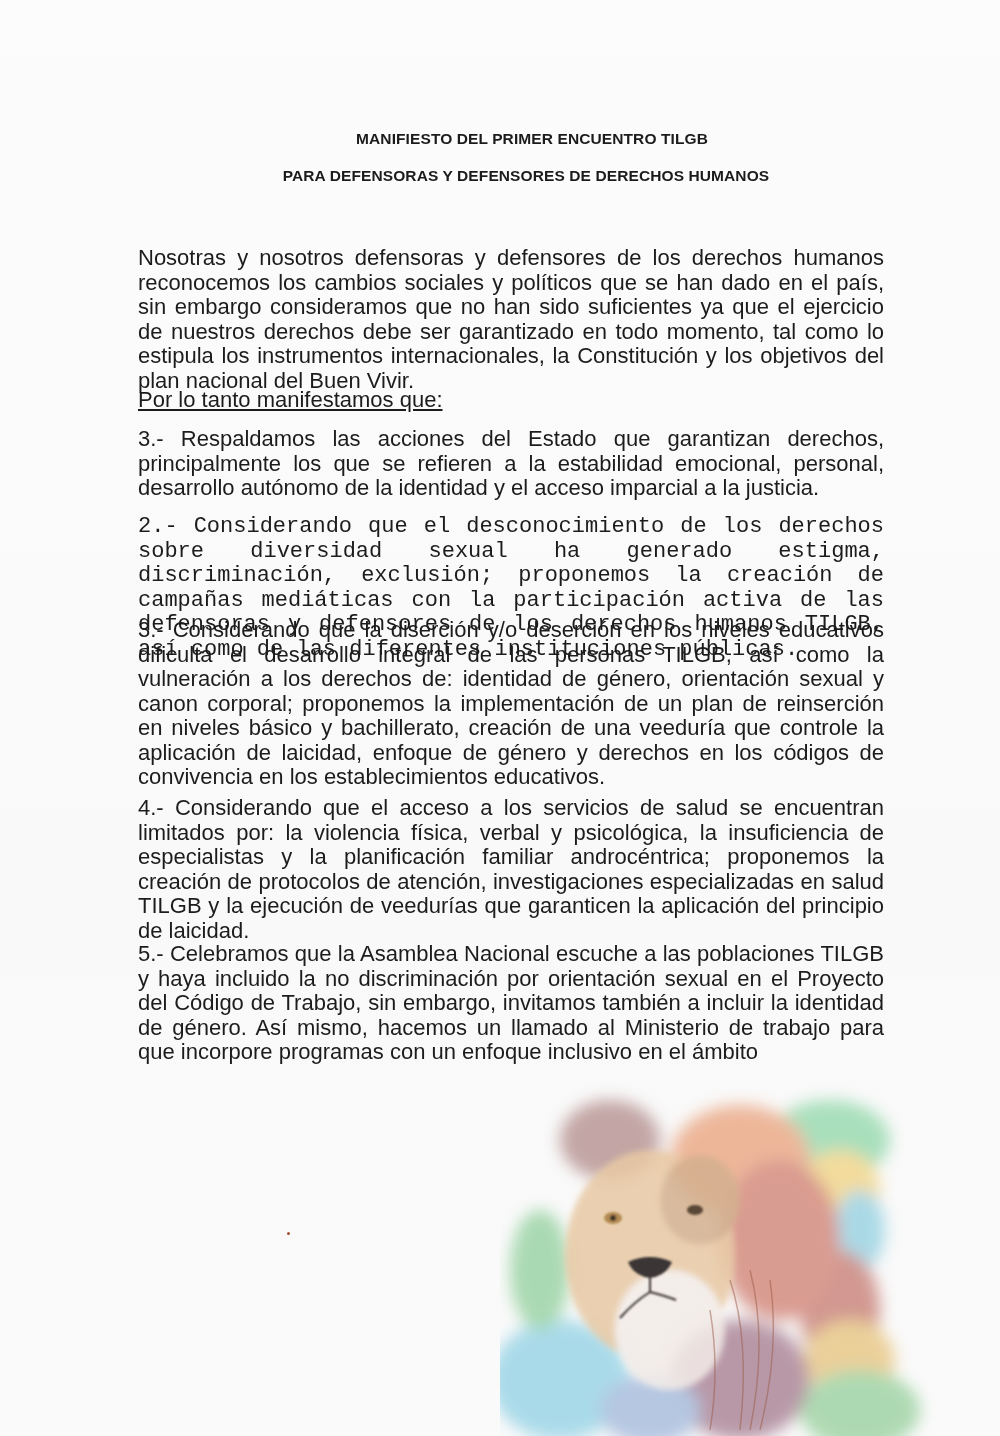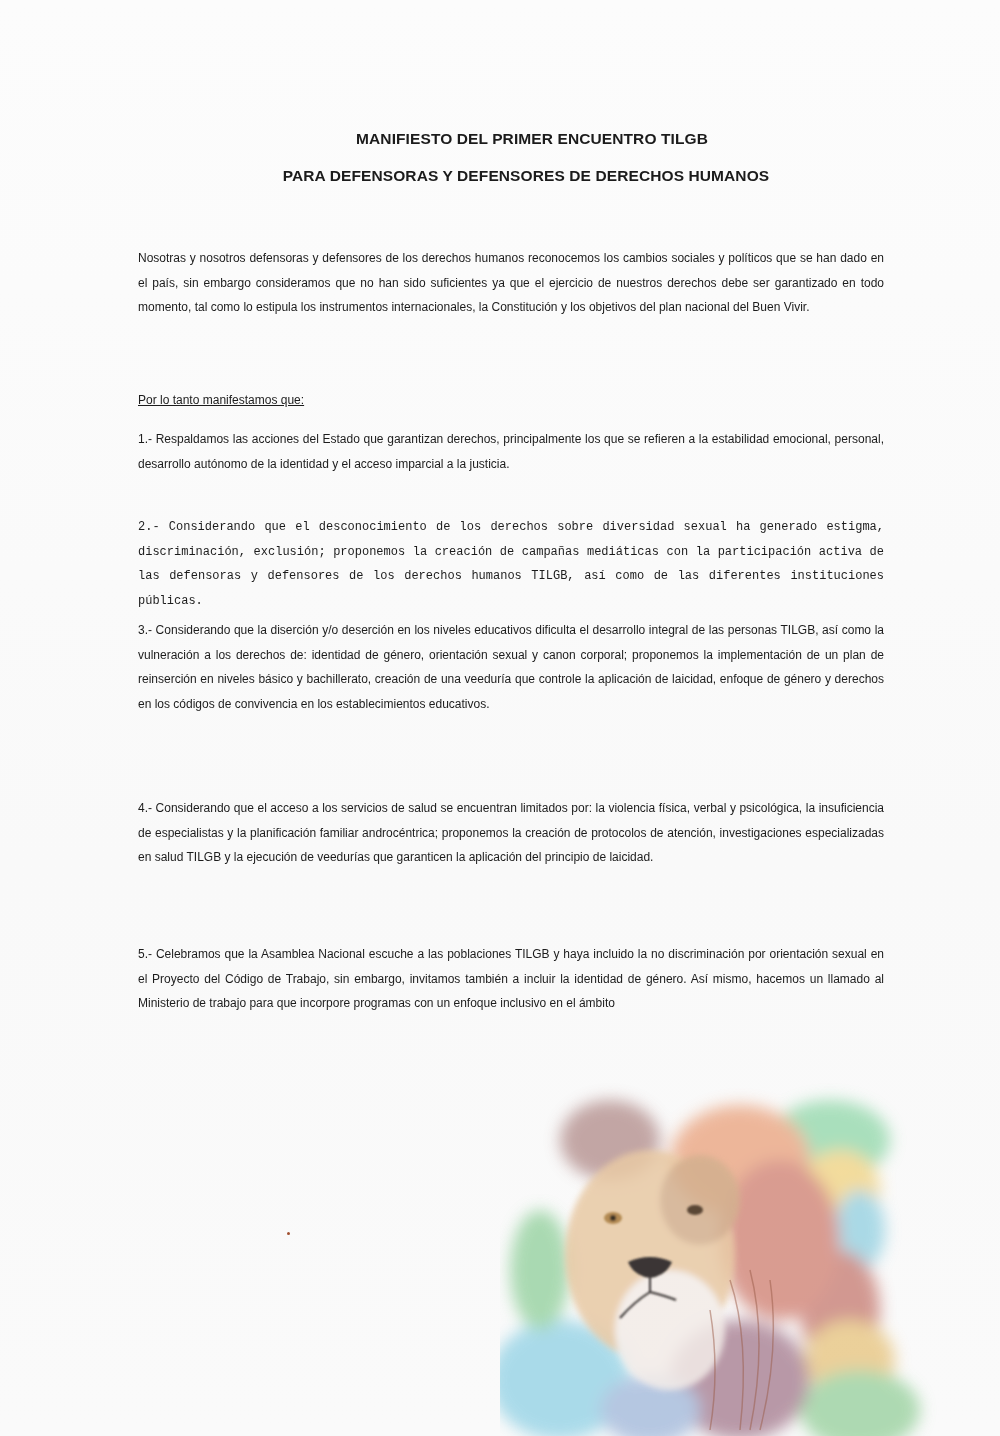--- a/index.html
+++ b/index.html
@@ -32,21 +32,21 @@
       letter-spacing: 0.1px;
       color: #1b1b1b;
     }
     .title.t1 { top: 130px; left: 32px; }
     .title.t2 { top: 167px; left: 26px; }
 
     .body-text {
       position: absolute;
       left: 138px;
       width: 746px;
-      font-size: 12px;
+      font-size: 22px;
       line-height: 24.5px;
       text-align: justify;
       color: #1c1c1c;
       margin: 0;
     }
     .p-intro { top: 246px; }
     .p-lead  { top: 388px; text-decoration: underline; }
     .p-1     { top: 427px; }
     .p-2     { top: 515px; font-family: Liberation Mono, monospace; }
     .p-3     { top: 618px; }
@@ -70,21 +70,21 @@
 </head>
 <body>
 
 <div class="page">
 
   <div class="title t1">MANIFIESTO DEL PRIMER ENCUENTRO TILGB</div>
   <div class="title t2">PARA DEFENSORAS Y DEFENSORES DE DERECHOS HUMANOS</div>
 
   <p class="body-text p-intro">Nosotras y nosotros defensoras y defensores de los derechos humanos reconocemos los cambios sociales y políticos que se han dado en el país, sin embargo consideramos que no han sido suficientes ya que el ejercicio de nuestros derechos debe ser garantizado en todo momento, tal como lo estipula los instrumentos internacionales, la Constitución y los objetivos del plan nacional del Buen Vivir.</p>
   <p class="body-text p-lead">Por lo tanto manifestamos que:</p>
-  <p class="body-text p-1">1.- Respaldamos las acciones del Estado que garantizan derechos, principalmente los que se refieren a la estabilidad emocional, personal, desarrollo autónomo de la identidad y el acceso imparcial a la justicia.</p>
+  <p class="body-text p-1">3.- Respaldamos las acciones del Estado que garantizan derechos, principalmente los que se refieren a la estabilidad emocional, personal, desarrollo autónomo de la identidad y el acceso imparcial a la justicia.</p>
   <p class="body-text p-2">2.- Considerando que el desconocimiento de los derechos sobre diversidad sexual ha generado estigma, discriminación, exclusión; proponemos la creación de campañas mediáticas con la participación activa de las defensoras  y defensores de los derechos humanos TILGB, así como de las diferentes instituciones públicas.</p>
   <p class="body-text p-3">3.- Considerando que la diserción y/o deserción en los niveles educativos dificulta el desarrollo integral de las personas TILGB, así como la vulneración a los derechos de: identidad de género, orientación sexual y canon corporal; proponemos la implementación de un plan de reinserción en niveles básico y bachillerato, creación de una veeduría que controle la aplicación de laicidad, enfoque de género y derechos en los códigos de convivencia en los establecimientos educativos.</p>
   <p class="body-text p-4">4.- Considerando que el acceso a los servicios de salud se encuentran limitados por: la violencia física, verbal y psicológica, la insuficiencia de especialistas y la planificación familiar androcéntrica; proponemos la creación de protocolos de atención, investigaciones especializadas en salud TILGB y la ejecución de veedurías que garanticen la aplicación del principio de laicidad.</p>
   <p class="body-text p-5">5.- Celebramos que la Asamblea Nacional escuche a las poblaciones TILGB y haya incluido la no discriminación por orientación sexual en el Proyecto del Código de Trabajo, sin embargo, invitamos también a incluir la identidad de género. Así mismo, hacemos un llamado al Ministerio de trabajo para que incorpore programas con un enfoque inclusivo en el ámbito</p>
 
   <div class="speck" style="left:287px;top:1232px;"></div>
 
   <svg class="lion-art" viewBox="0 0 480 356" xmlns="http://www.w3.org/2000/svg">
     <defs>
       <filter id="blur8" x="-20%" y="-20%" width="140%" height="140%">

